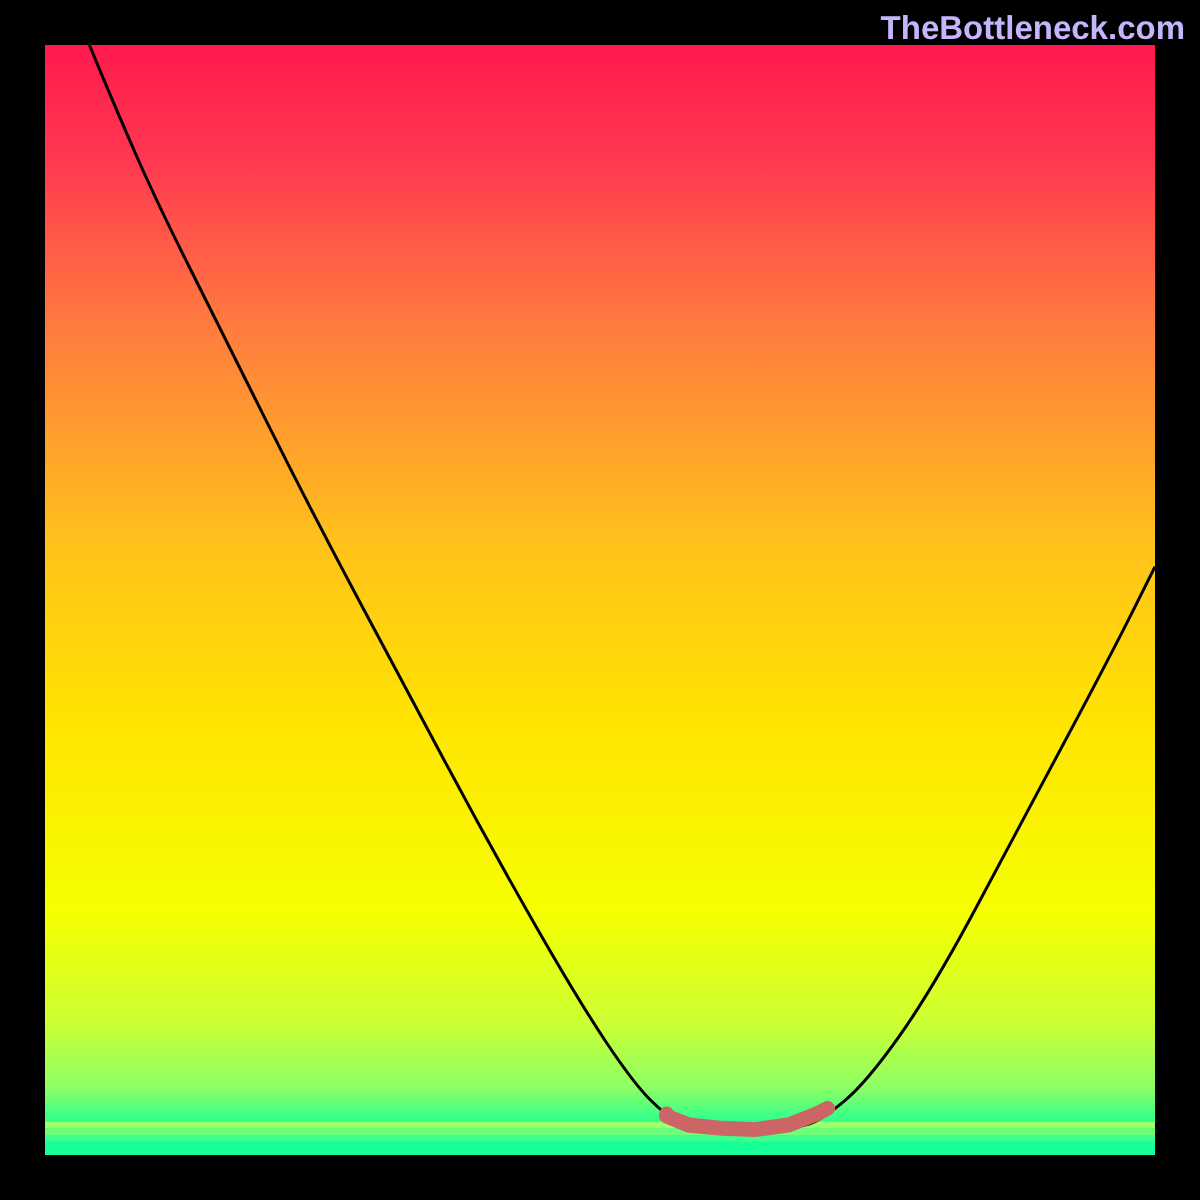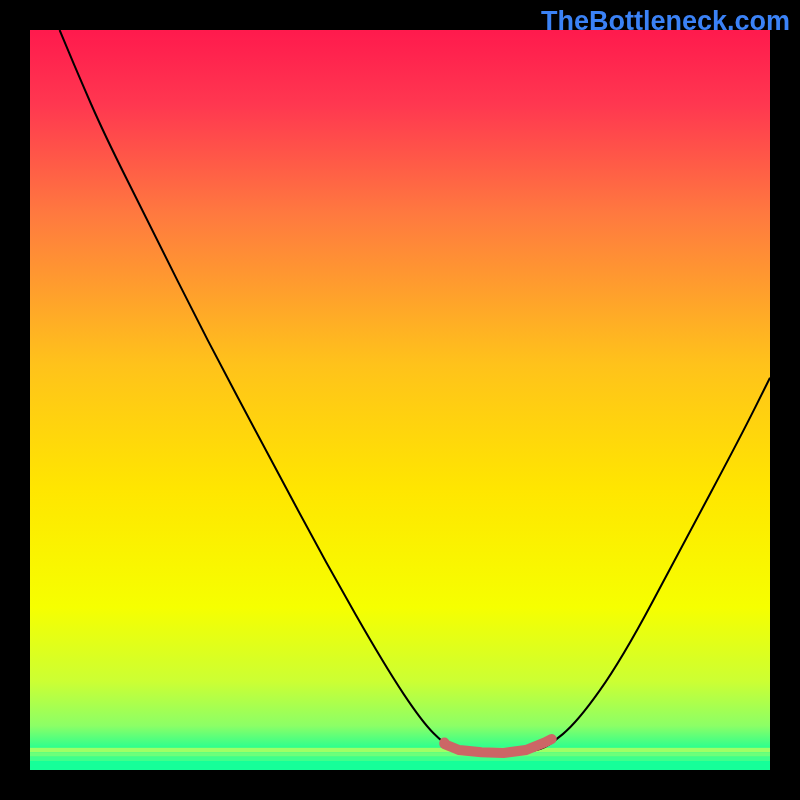--- a/index.html
+++ b/index.html
@@ -14,22 +14,22 @@
   .container {
     position: relative;
     width: 800px;
     height: 800px;
     background: #000;
   }
   .watermark {
     position: absolute;
     top: 6px;
     right: 10px;
-    color: #3b82f6;
-    font-size: 27px;
+    color: #c4b5fd;
+    font-size: 22px;
     font-weight: bold;
     z-index: 10;
   }
   .plot-area {
     position: absolute;
     left: 30px;
     top: 30px;
     width: 740px;
     height: 740px;
     overflow: hidden;

